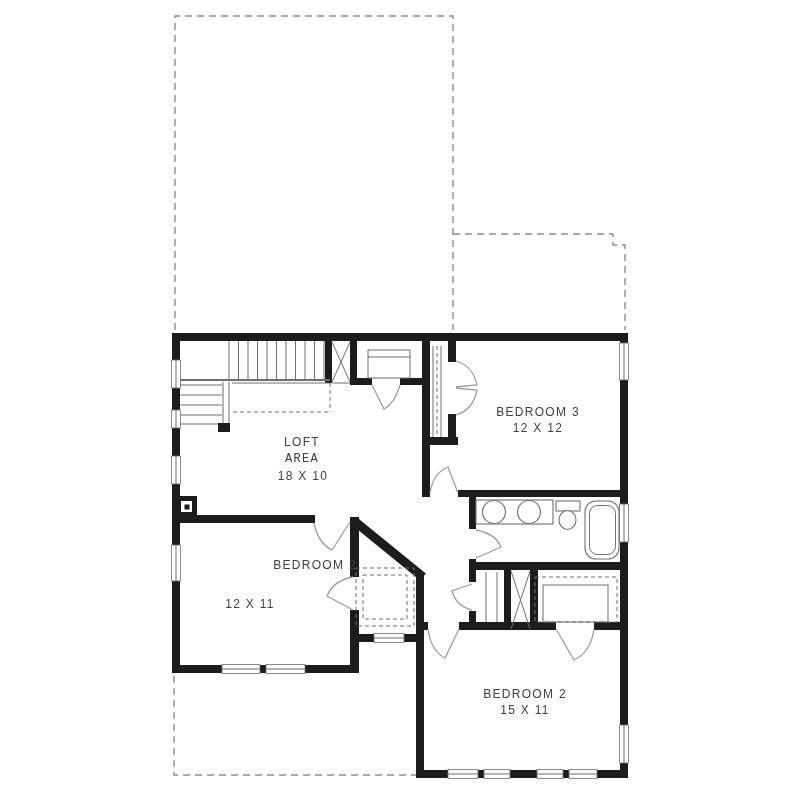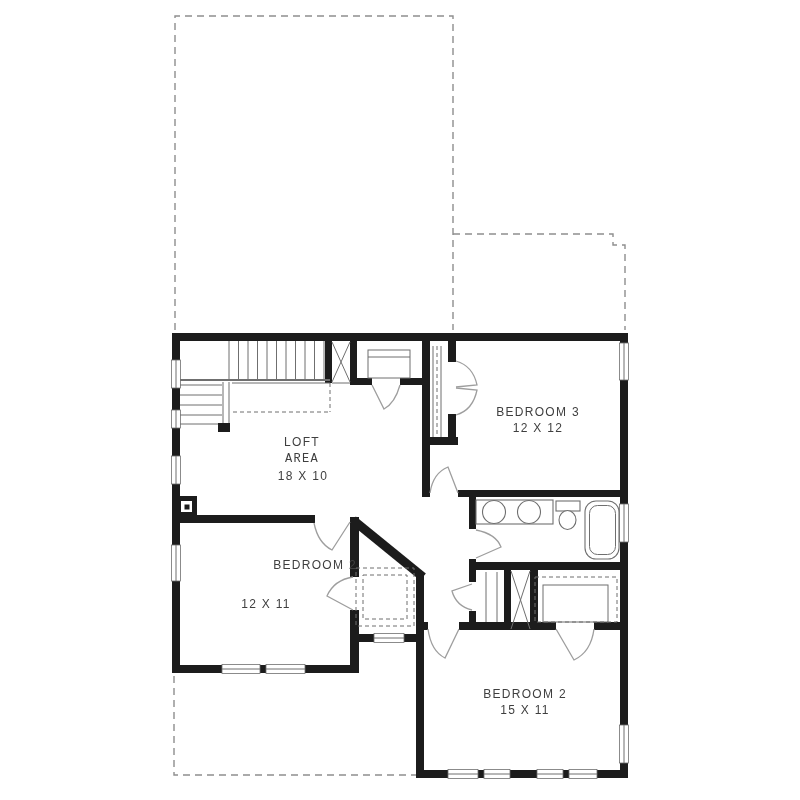--- a/index.html
+++ b/index.html
@@ -175,17 +175,17 @@
 </svg>
 
   <div class="lbl" style="left:302px;top:442px;">LOFT</div>
   <div class="lbl" style="left:302px;top:459px;font-family:Liberation Mono, monospace;">AREA</div>
   <div class="lbl" style="left:303px;top:476px;">18 X 10</div>
 
   <div class="lbl" style="left:538px;top:412px;">BEDROOM 3</div>
   <div class="lbl" style="left:538px;top:428px;">12 X 12</div>
 
   <div class="lbl" style="left:267px;top:565px;margin-left:48px;">BEDROOM 2</div>
-  <div class="lbl" style="left:266px;top:604px;">12 X 11</div>
+  <div class="lbl" style="left:250px;top:604px;">12 X 11</div>
 
   <div class="lbl" style="left:525px;top:694px;">BEDROOM 2</div>
   <div class="lbl" style="left:525px;top:710px;text-align:center;">15 X 11</div>
 </div>
 
 </body></html>

